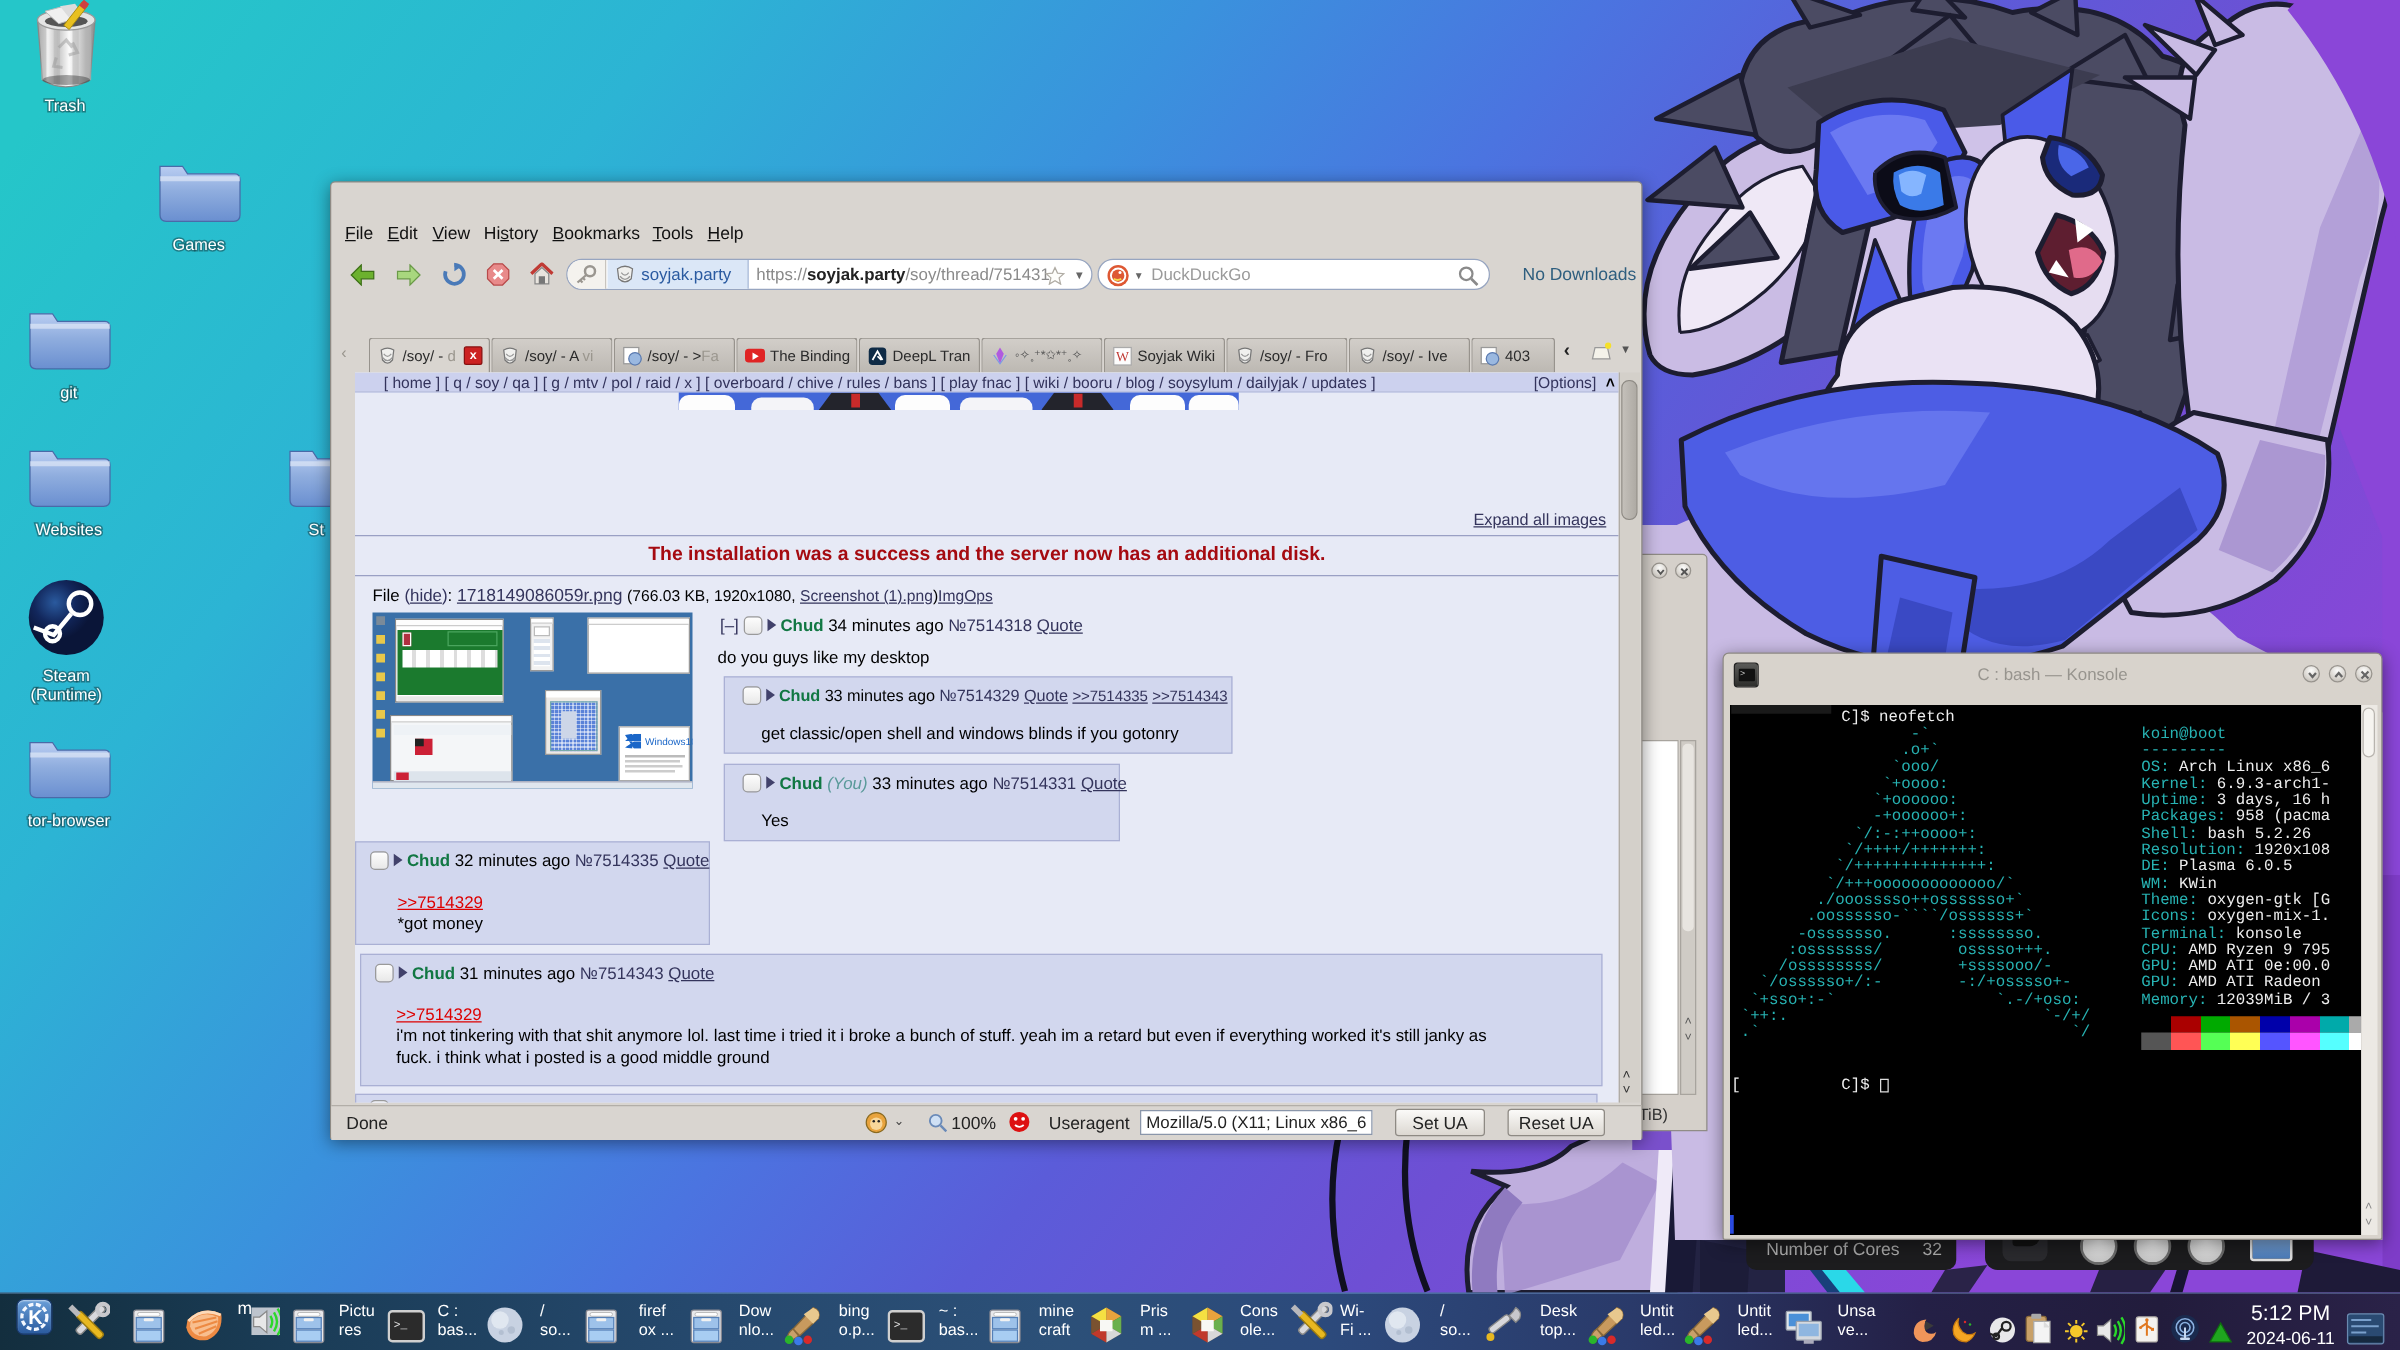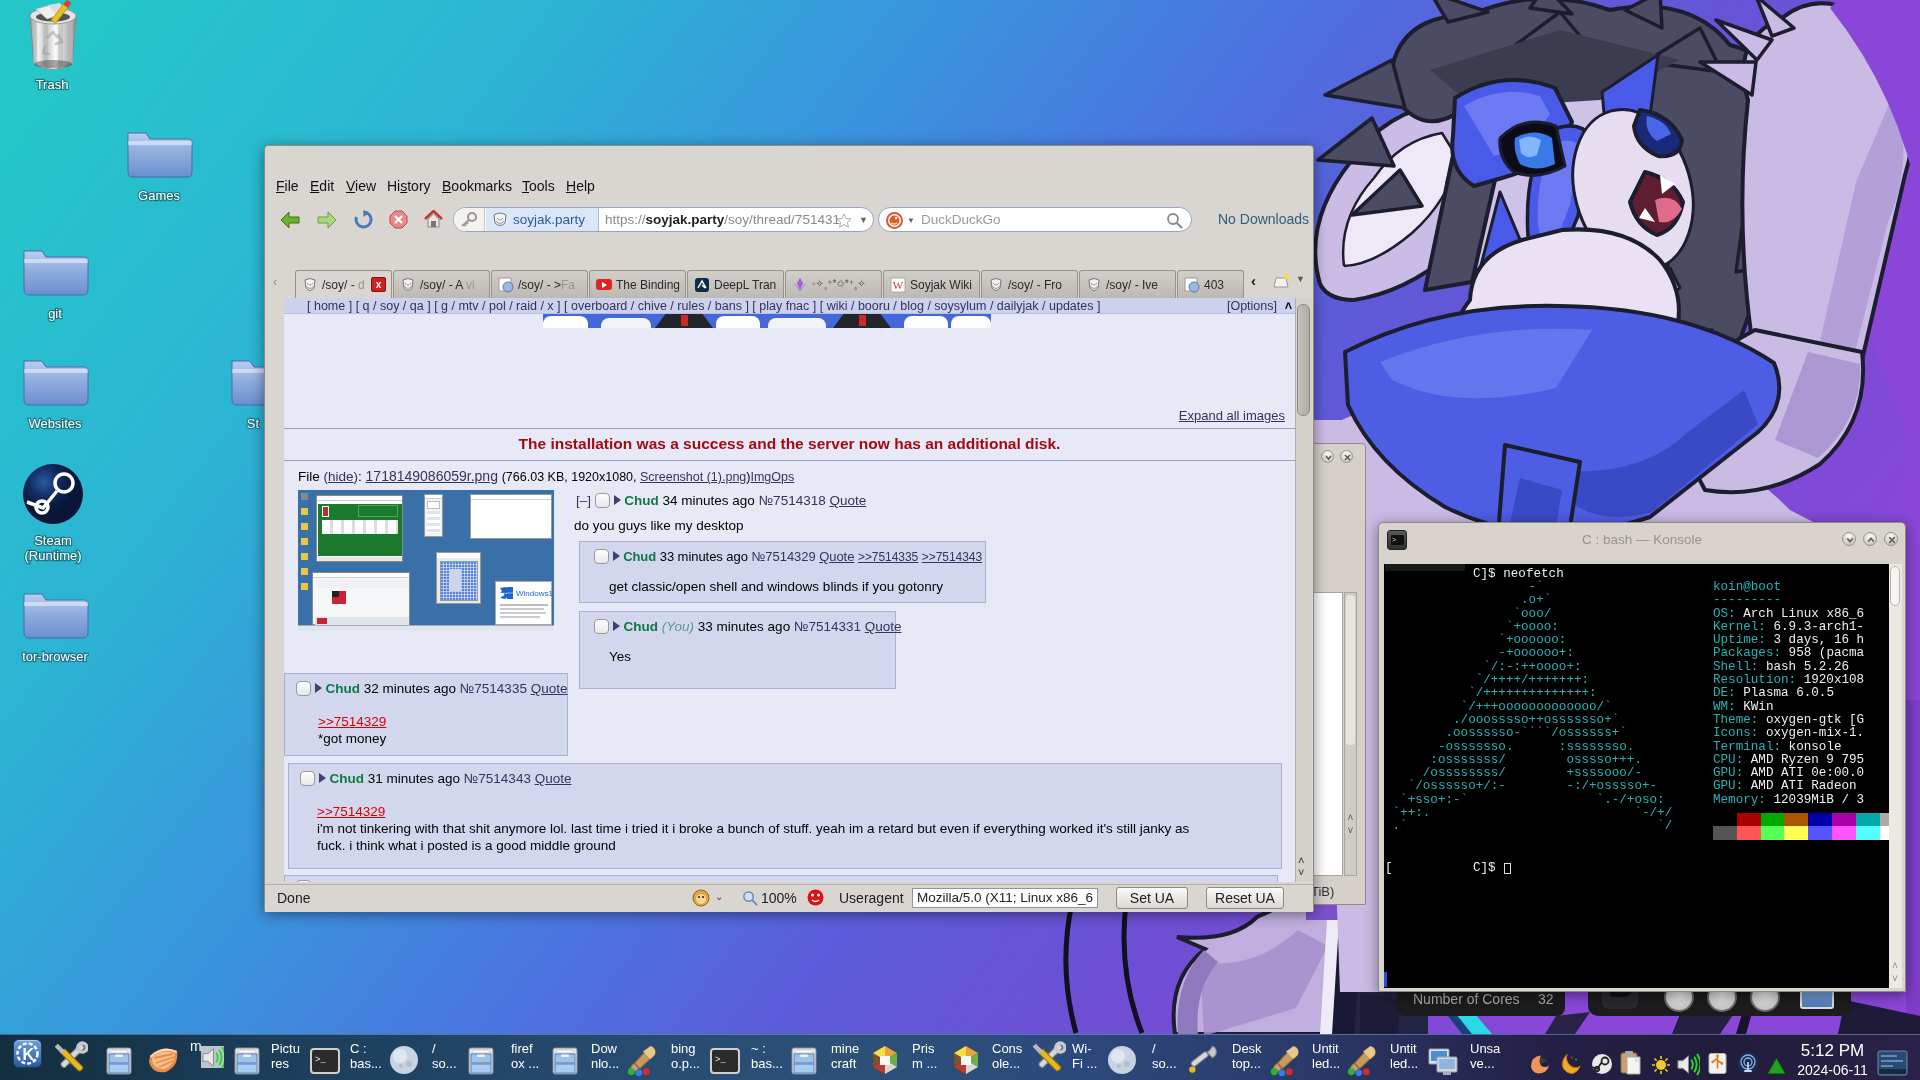--- a/index.html
+++ b/index.html
@@ -478,21 +478,21 @@
   </div>
 
   <div style="position:absolute;left:292px;top:195px;font-size:13.5px;white-space:nowrap;"><span class="num">[–]</span> <span class="cbx"></span> <span class="tri"></span> <span class="grn">Chud</span> 34 minutes ago <span class="num">№7514318</span> <a class="qlink">Quote</a></div>
   <div style="position:absolute;left:290px;top:220px;font-size:13.5px;white-space:nowrap;">do you guys like my desktop</div>
 
   <div class="post" style="left:295px;top:243px;width:407px;height:62px;">
    <div class="hdr" style="position:absolute;left:14px;top:7px;"><span class="cbx"></span> <span class="tri"></span> <span class="grn">Chud</span> 33 minutes ago <span class="num">№7514329</span> <a class="qlink">Quote</a> <a class="qlink" style="font-size:12px">&gt;&gt;7514335</a> <a class="qlink" style="font-size:12px">&gt;&gt;7514343</a></div>
    <div style="position:absolute;left:29px;top:37px;">get classic/open shell and windows blinds if you gotonry</div>
   </div>
 
-  <div class="post" style="left:295px;top:313px;width:317px;height:78px;">
+  <div class="post" style="left:295px;top:313px;width:317px;height:62px;">
    <div style="position:absolute;left:14px;top:7px;"><span class="cbx"></span> <span class="tri"></span> <span class="grn">Chud</span> <span style="color:#5a9a9a;font-style:italic;">(You)</span> 33 minutes ago <span class="num">№7514331</span> <a class="qlink">Quote</a></div>
    <div style="position:absolute;left:29px;top:37px;">Yes</div>
   </div>
 
   <div class="post" style="left:0px;top:375px;width:284px;height:83px;">
    <div style="position:absolute;left:11px;top:7px;"><span class="cbx"></span> <span class="tri"></span> <span class="grn">Chud</span> 32 minutes ago <span class="num">№7514335</span> <a class="qlink">Quote</a></div>
    <div style="position:absolute;left:33px;top:40px;"><a class="redlink">&gt;&gt;7514329</a></div>
    <div style="position:absolute;left:33px;top:57px;">*got money</div>
   </div>
 

